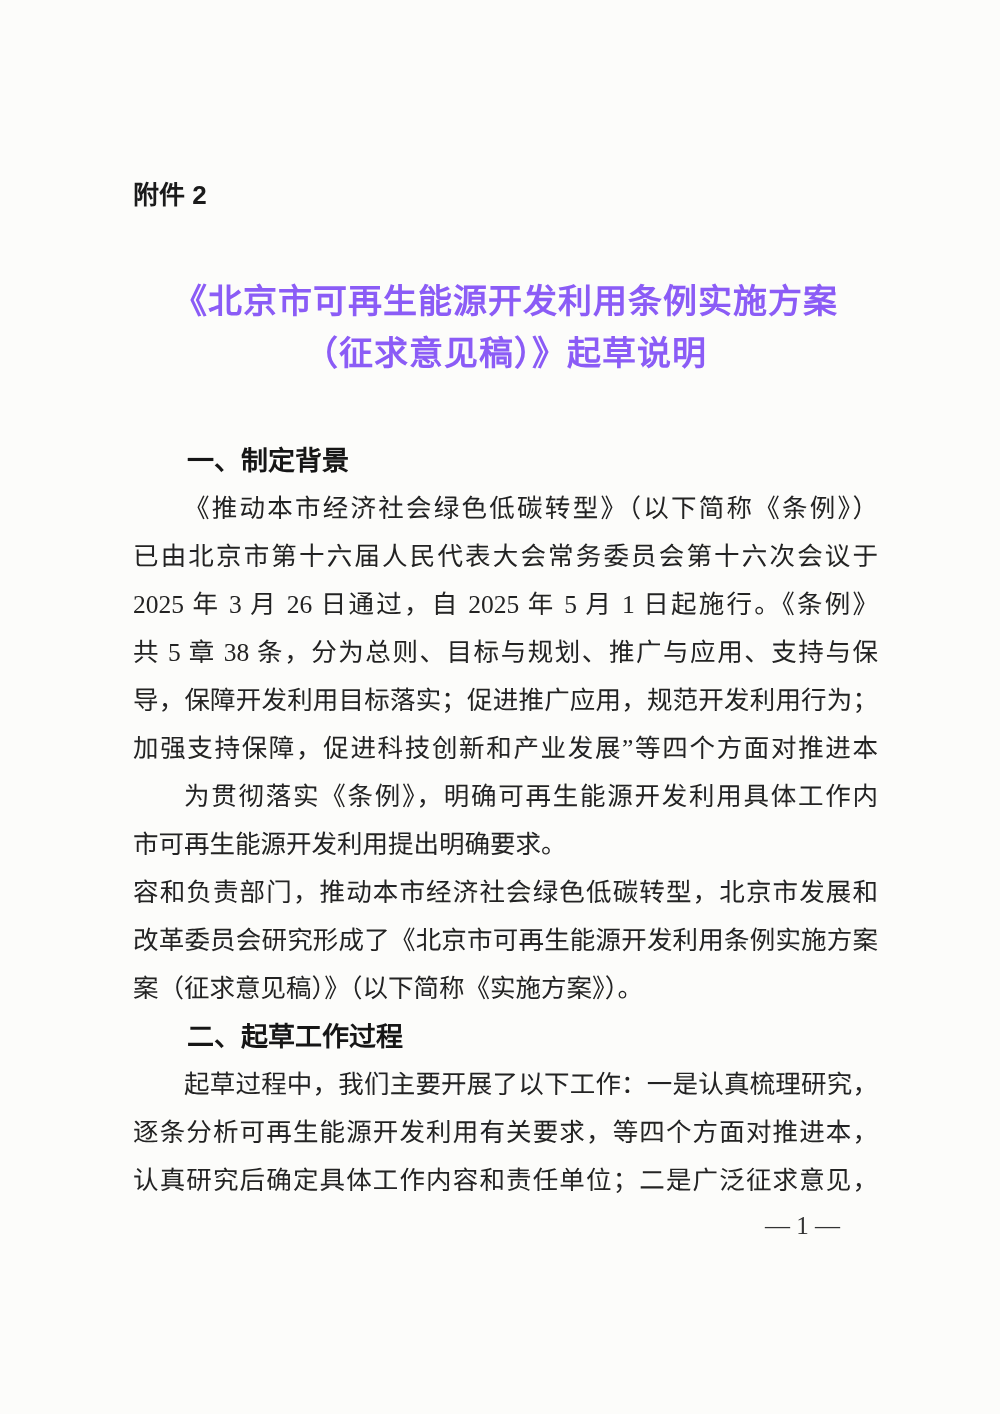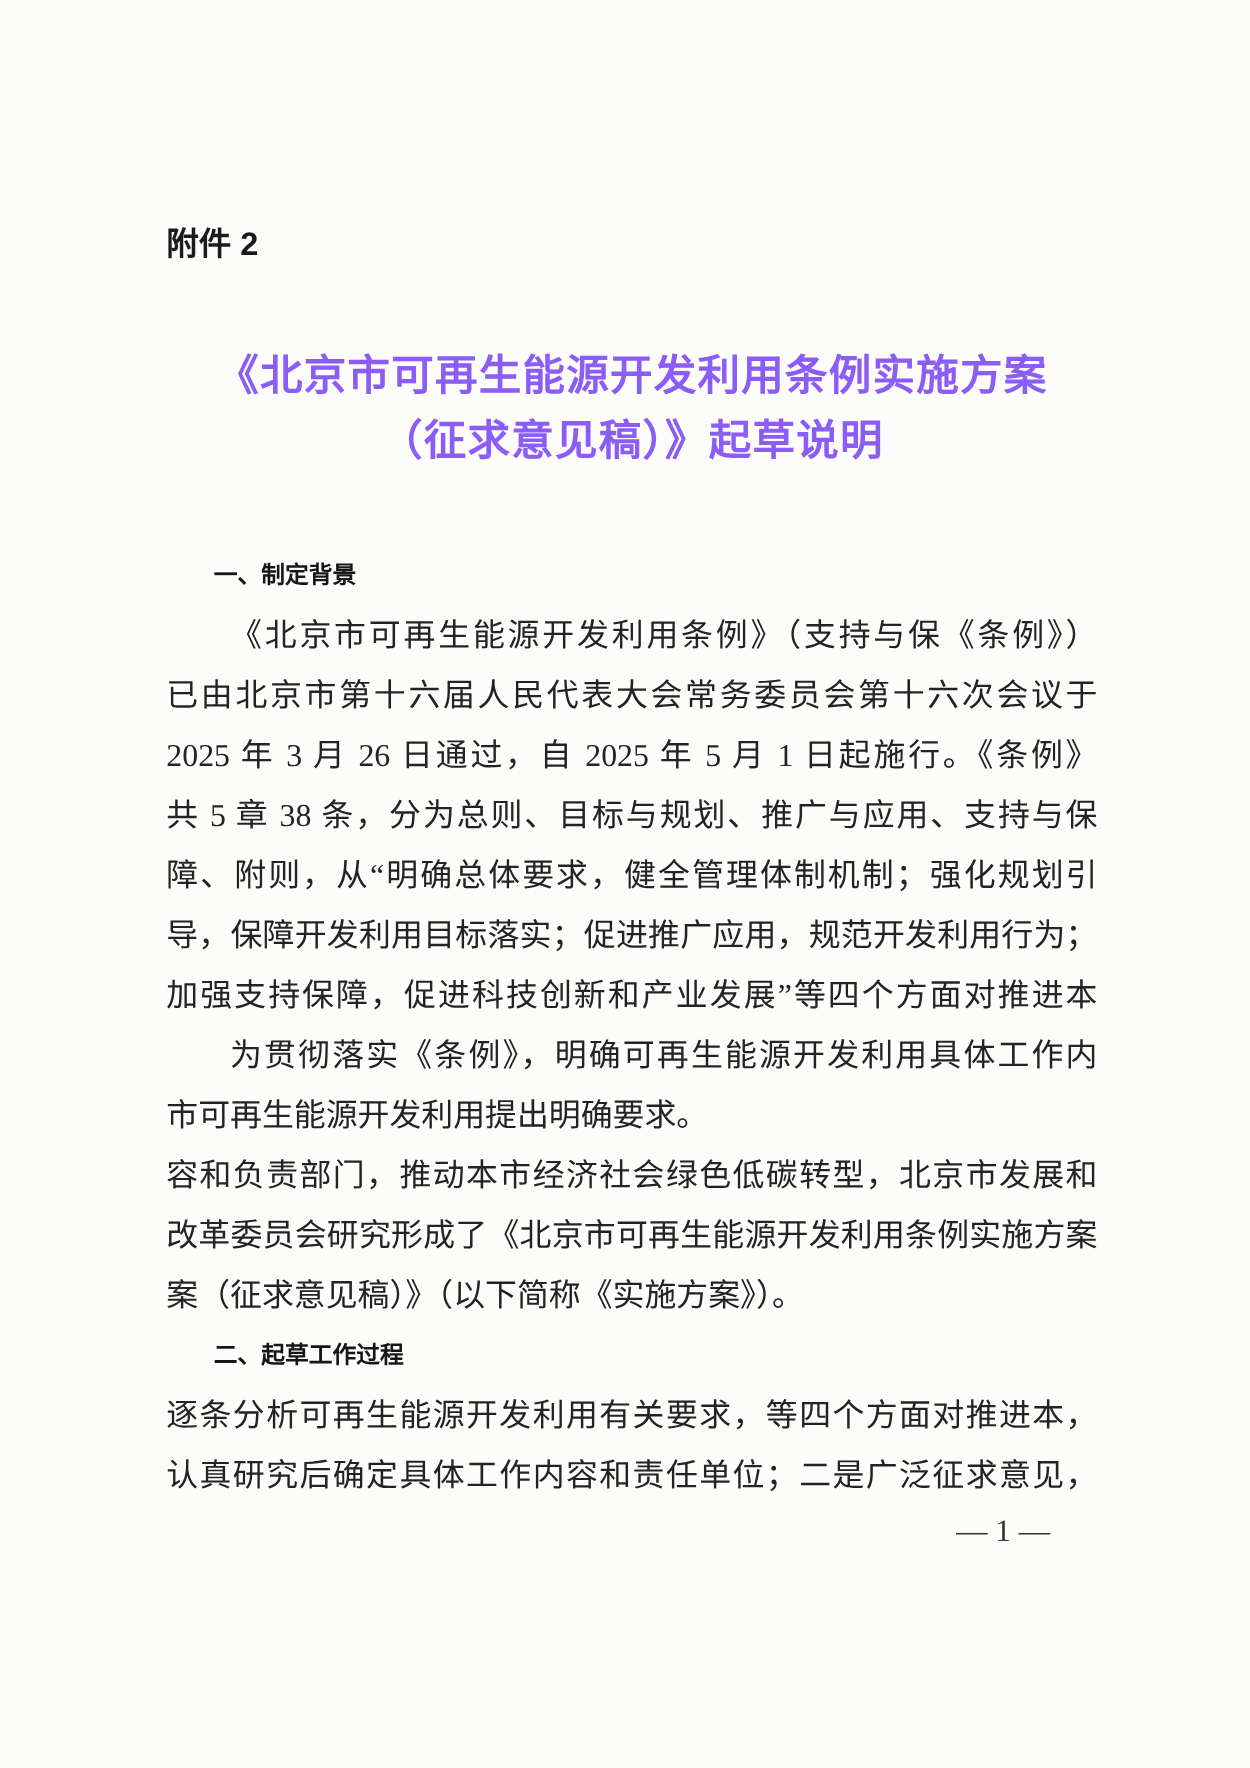--- a/index.html
+++ b/index.html
@@ -31,21 +31,21 @@
     font-weight: bold;
     font-size: 34px;
     line-height: 52px;
     letter-spacing: 1px;
     color: #8b5cf6;
     margin-bottom: 57px;
   }
   .heading {
     font-family: "Liberation Sans", "DejaVu Sans", sans-serif;
     font-weight: bold;
-    font-size: 19px;
+    font-size: 27px;
     line-height: 48px;
     height: 48px;
     text-indent: 2em;
     color: #161616;
     white-space: nowrap;
   }
   .bodyline {
     font-size: 25.5px;
     line-height: 48px;
     height: 48px;
@@ -76,33 +76,33 @@
     <div class="attach">附件 2</div>
 
     <div class="title">
       <div>《北京市可再生能源开发利用条例实施方案</div>
       <div>（征求意见稿）》起草说明</div>
     </div>
 
     <div>
 
     <div class="heading">一、制定背景</div>
-        <div class="bodyline indent just">《北京市可再生能源开发利用条例》（支持与保《条例》）</div>
+        <div class="bodyline indent just">《推动本市经济社会绿色低碳转型》（以下简称《条例》）</div>
         <div class="bodyline just">已由北京市第十六届人民代表大会常务委员会第十六次会议于</div>
         <div class="bodyline just">2025 年 3 月 26 日通过，自 2025 年 5 月 1 日起施行。《条例》</div>
         <div class="bodyline just">共 5 章 38 条，分为总则、目标与规划、推广与应用、支持与保</div>
-        <div class="bodyline just">障、附则，从“明确总体要求，健全管理体制机制；强化规划引</div>
         <div class="bodyline just">导，保障开发利用目标落实；促进推广应用，规范开发利用行为；</div>
         <div class="bodyline just">加强支持保障，促进科技创新和产业发展”等四个方面对推进本</div>
         <div class="bodyline indent just">为贯彻落实《条例》，明确可再生能源开发利用具体工作内</div>
         <div class="bodyline">市可再生能源开发利用提出明确要求。</div>
         <div class="bodyline just">容和负责部门，推动本市经济社会绿色低碳转型，北京市发展和</div>
         <div class="bodyline just">改革委员会研究形成了《北京市可再生能源开发利用条例实施方案</div>
         <div class="bodyline">案（征求意见稿）》（以下简称《实施方案》）。</div>
         <div class="heading">二、起草工作过程</div>
+        <div class="bodyline indent just">起草过程中，我们主要开展了以下工作：一是认真梳理研究，</div>
         <div class="bodyline just">逐条分析可再生能源开发利用有关要求，等四个方面对推进本，</div>
         <div class="bodyline just">认真研究后确定具体工作内容和责任单位；二是广泛征求意见，</div>
       </div>
 
     <div class="pagenum">— 1 —</div>
 
   </div>
 </div>
 
 </body></html>

